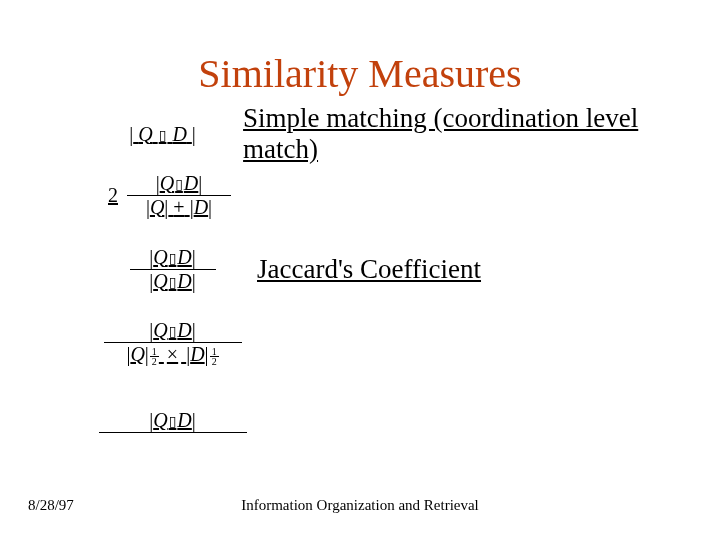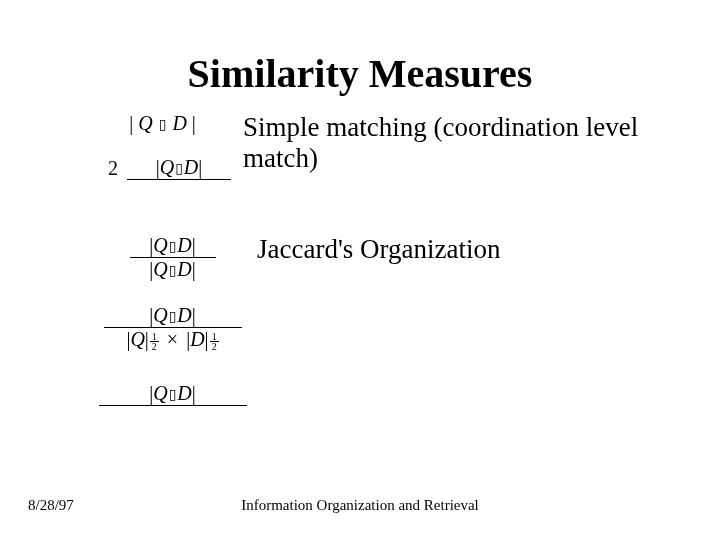--- a/index.html
+++ b/index.html
@@ -1,20 +1,20 @@
 <!DOCTYPE html>
 <html><head>
 <meta charset="utf-8">
 <style>
   * { margin: 0; padding: 0; box-sizing: border-box; }
   html, body { width: 720px; height: 540px; background: #fff; font-family: "Times New Roman", Times, serif; color: #000; }
   .slide { position: relative; width: 720px; height: 540px; }
-  .title { position: absolute; left: 0; right: 0; top: 50px; text-align: center; font-size: 40px; color: #000000; font-weight: bold; }
+  .title { position: absolute; left: 0; right: 0; top: 50px; text-align: center; font-size: 40px; color: #c2410c; }
   .rows { position: absolute; left: 82px; top: 112px; width: 600px; }
-  .row { display: flex; align-items: flex-start; }
+  .row { display: flex; align-items: center; text-decoration: underline; }
   .row1 { height: 44px; }
   .row2 { height: 78px; }
   .row3 { height: 70px; }
   .row4 { height: 78px; }
   .row5 { height: 78px; }
   .formula { width: 175px; display: flex; align-items: center; justify-content: center; font-style: italic; font-size: 20px; }
   .label { font-size: 27px; }
   .bar { border-top: 1.3px solid #000; display: block; }
   .frac { display: inline-flex; flex-direction: column; align-items: center; line-height: 1.05; margin-left: 6px; }
   .frac .num, .frac .den { padding: 1px 3px; white-space: nowrap; }
@@ -52,37 +52,42 @@
     </div>
 
     <div class="row row2">
       <div class="formula">
         <span class="coef2">2</span>
         <span class="frac">
           <span class="num qd">
             <span class="up">|</span><span>Q</span><span class="op">▯</span><span>D</span><span class="up">|</span>
           </span>
           <span class="bar" style="width:104px"></span>
+          <span class="den qd">
+            <span class="up">|</span><span>Q</span><span class="up">|</span>
+            <span class="up">+</span>
+            <span class="up">|</span><span>D</span><span class="up">|</span>
+          </span>
         </span>
       </div>
     </div>
 
     <div class="row row3">
       <div class="formula">
         <span class="frac">
           <span class="num qd">
             <span class="up">|</span><span>Q</span><span class="op">▯</span><span>D</span><span class="up">|</span>
           </span>
           <span class="bar" style="width:86px"></span>
           <span class="den qd">
             <span class="up">|</span><span>Q</span><span class="op">▯</span><span>D</span><span class="up">|</span>
           </span>
         </span>
       </div>
-      <div class="label">Jaccard's Organization</div>
+      <div class="label">Jaccard's Coefficient</div>
     </div>
 
     <div class="row row4">
       <div class="formula">
         <span class="frac">
           <span class="num qd">
             <span class="up">|</span><span>Q</span><span class="op">▯</span><span>D</span><span class="up">|</span>
           </span>
           <span class="bar" style="width:138px"></span>
           <span class="den qd">

